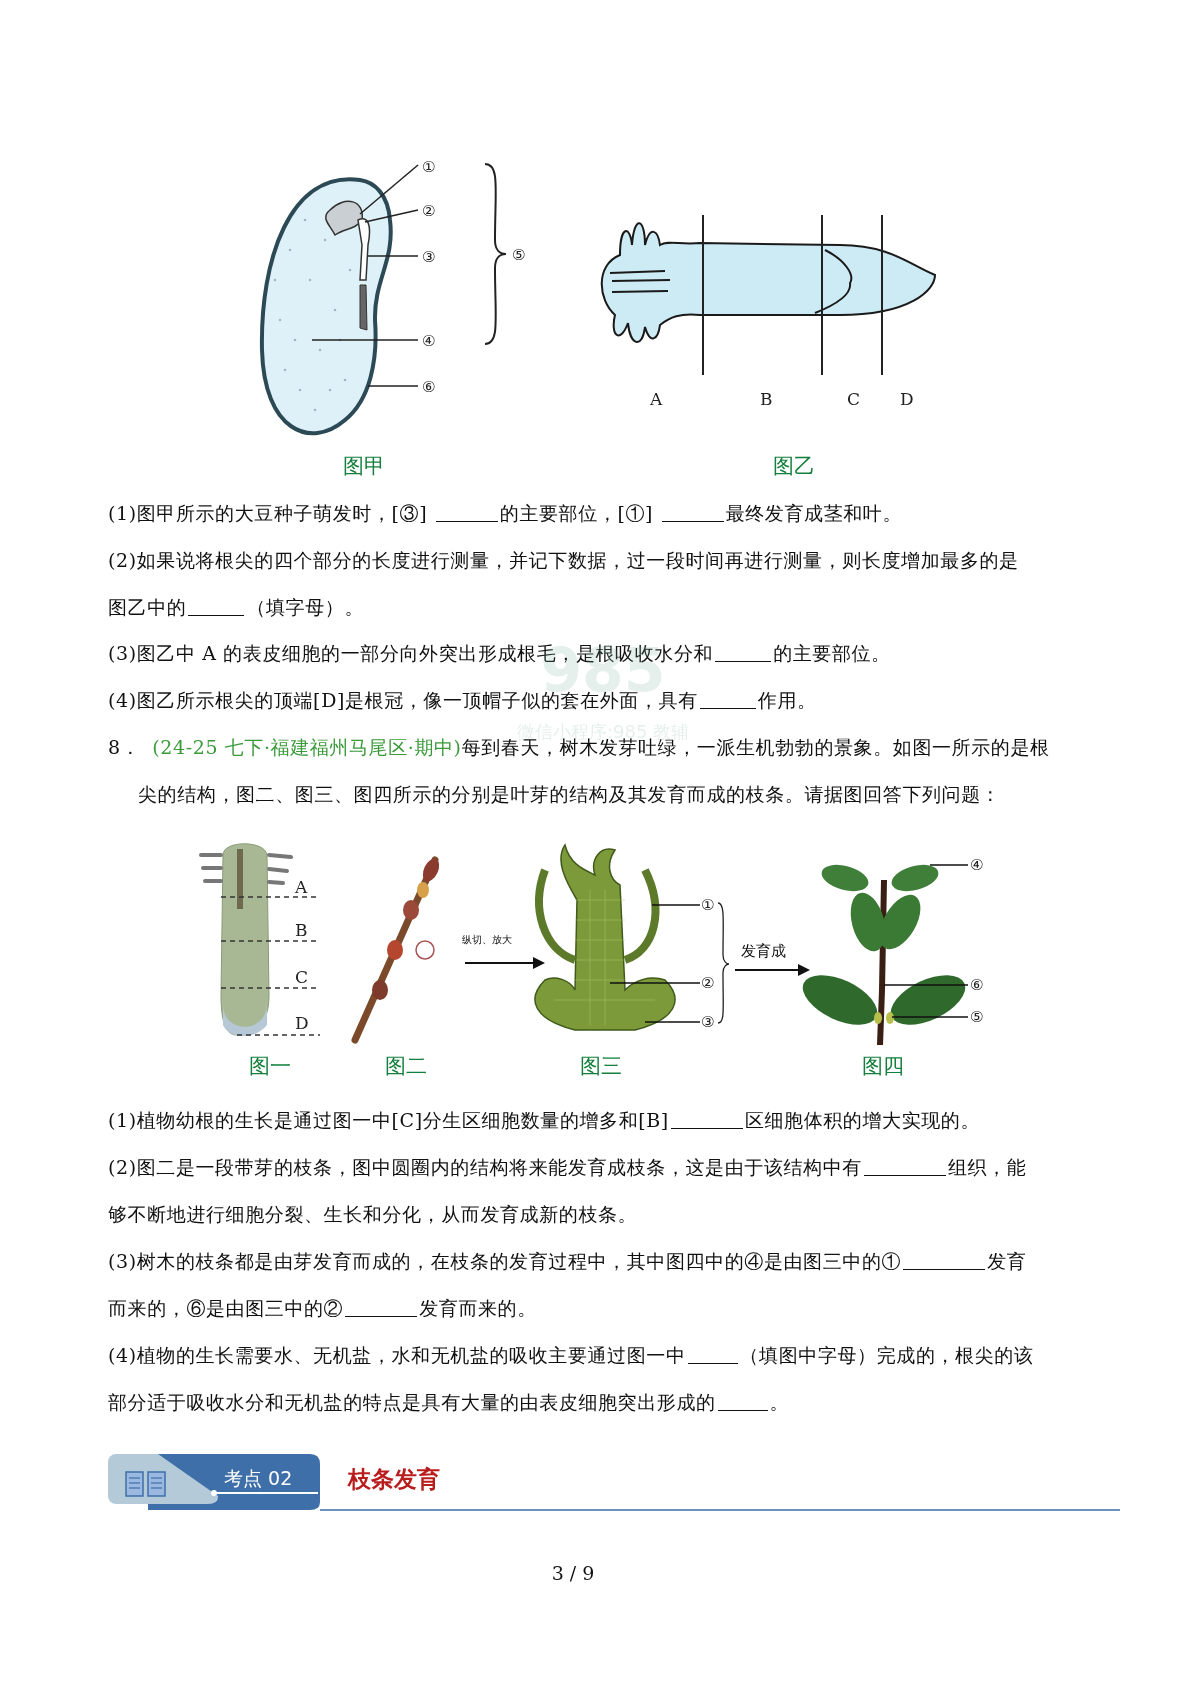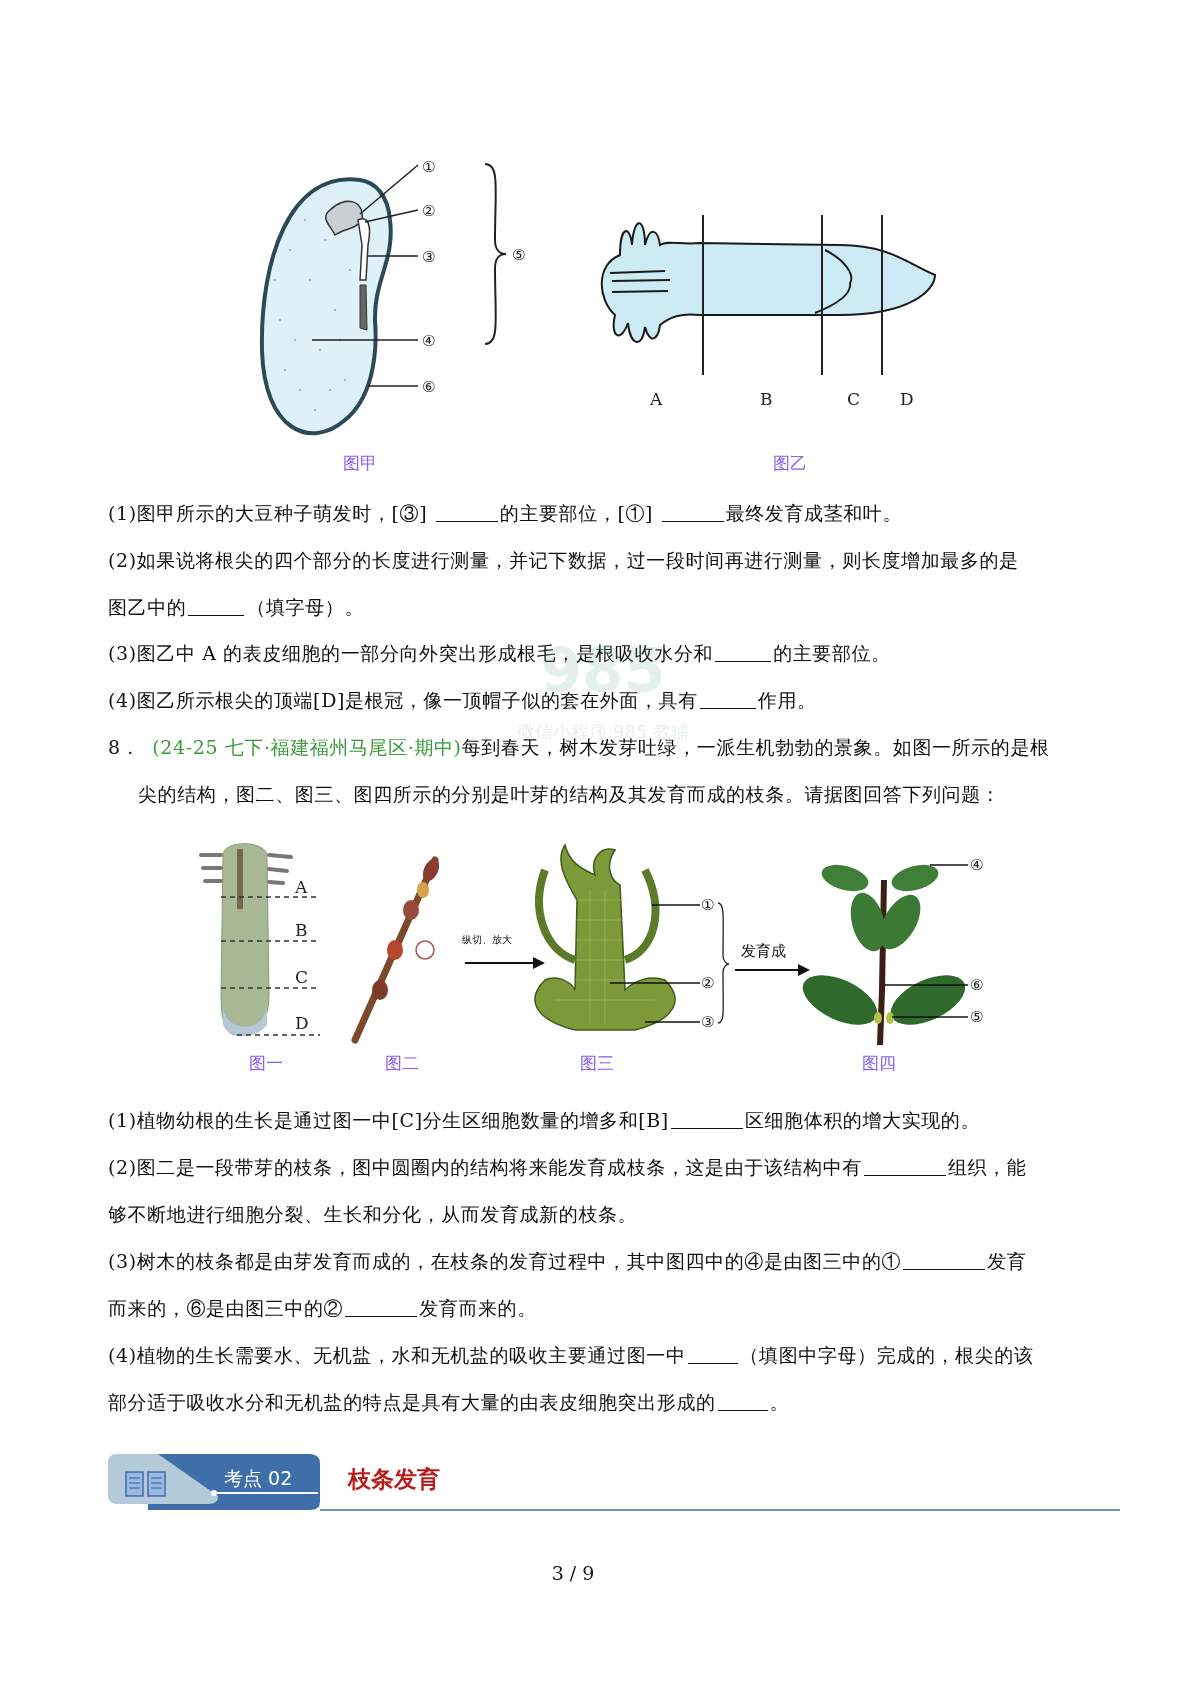--- a/index.html
+++ b/index.html
@@ -4,21 +4,21 @@
 <style>
   html, body { margin: 0; padding: 0; background: #ffffff; }
   body { width: 1190px; height: 1683px; position: relative; overflow: hidden;
          font-family: "DejaVu Serif", "Liberation Serif", serif; color: #111; }
   .abs { position: absolute; }
   .line { position: absolute; left: 108px; font-size: 19px; line-height: 26px; white-space: nowrap; letter-spacing: 0.6px; }
   .indent { left: 138px; }
   .blank { display: inline-block; border-bottom: 1.5px solid #111; height: 18px; vertical-align: -2px; margin: 0 2px; }
   .w55 { width: 56px; } .w60 { width: 62px; } .w70 { width: 72px; } .w80 { width: 82px; } .w50 { width: 50px; }
   .src { color: #3a9a3a; margin-left: 12px; }
-  .caption { position: absolute; font-family: "DejaVu Sans", sans-serif; font-size: 17px; color: #8b5cf6; }
+  .caption { position: absolute; font-family: "DejaVu Sans", sans-serif; font-size: 21px; color: #15803d; }
   .fig-label { font-family: "DejaVu Sans", sans-serif; font-size: 15px; fill: #222; }
   .fig-letter { font-family: "DejaVu Serif", serif; font-size: 17px; fill: #222; }
   .watermark { position: absolute; left: 488px; top: 640px; width: 230px; height: 140px; color: rgba(110,170,150,0.18);
                font-family: "DejaVu Sans", sans-serif; text-align: center; }
   .watermark .big { font-size: 60px; font-weight: bold; line-height: 60px; }
   .watermark .small { font-size: 18px; margin-top: 20px; }
   .section-header { position: absolute; left: 108px; top: 1454px; width: 1012px; height: 58px; }
   .page-num { position: absolute; left: 0; width: 1146px; top: 1562px; text-align: center; font-size: 19px; }
 </style>
 </head>

